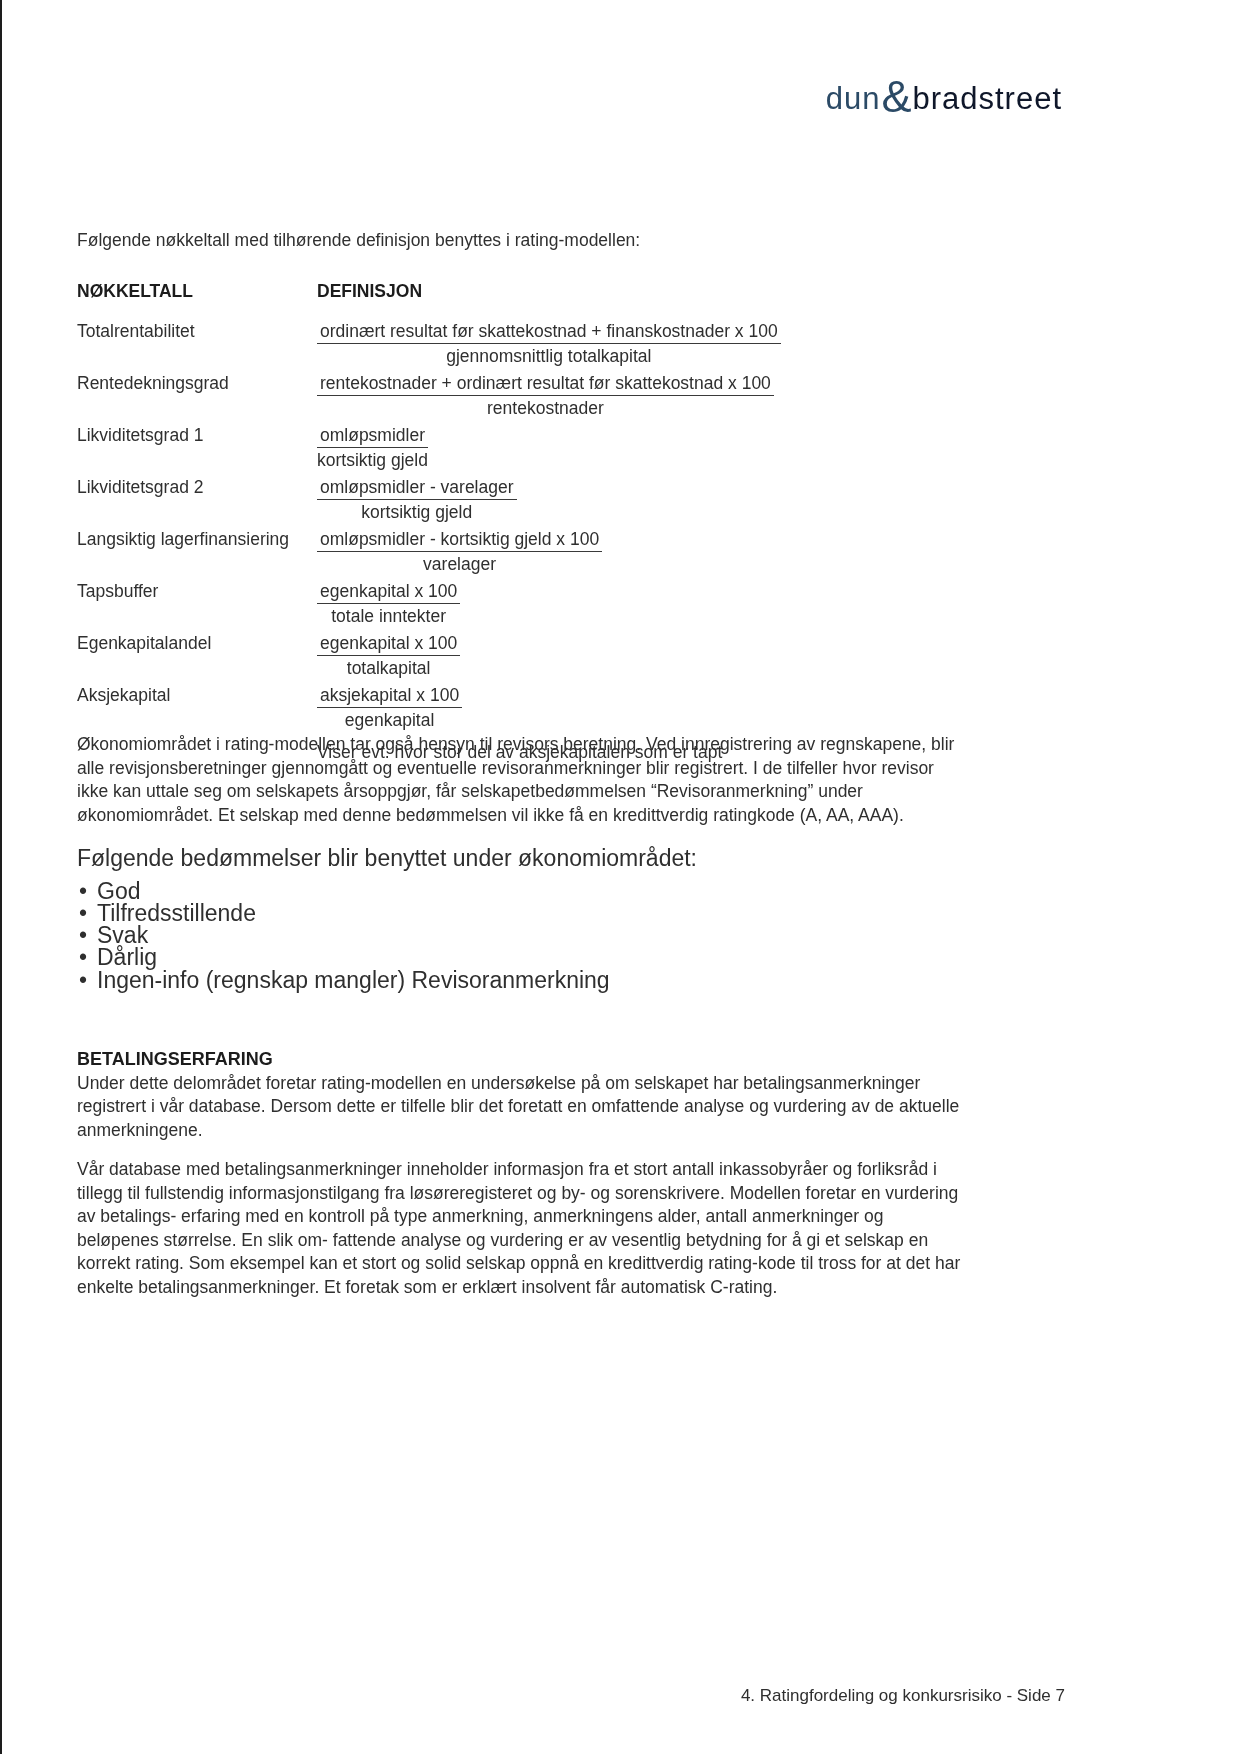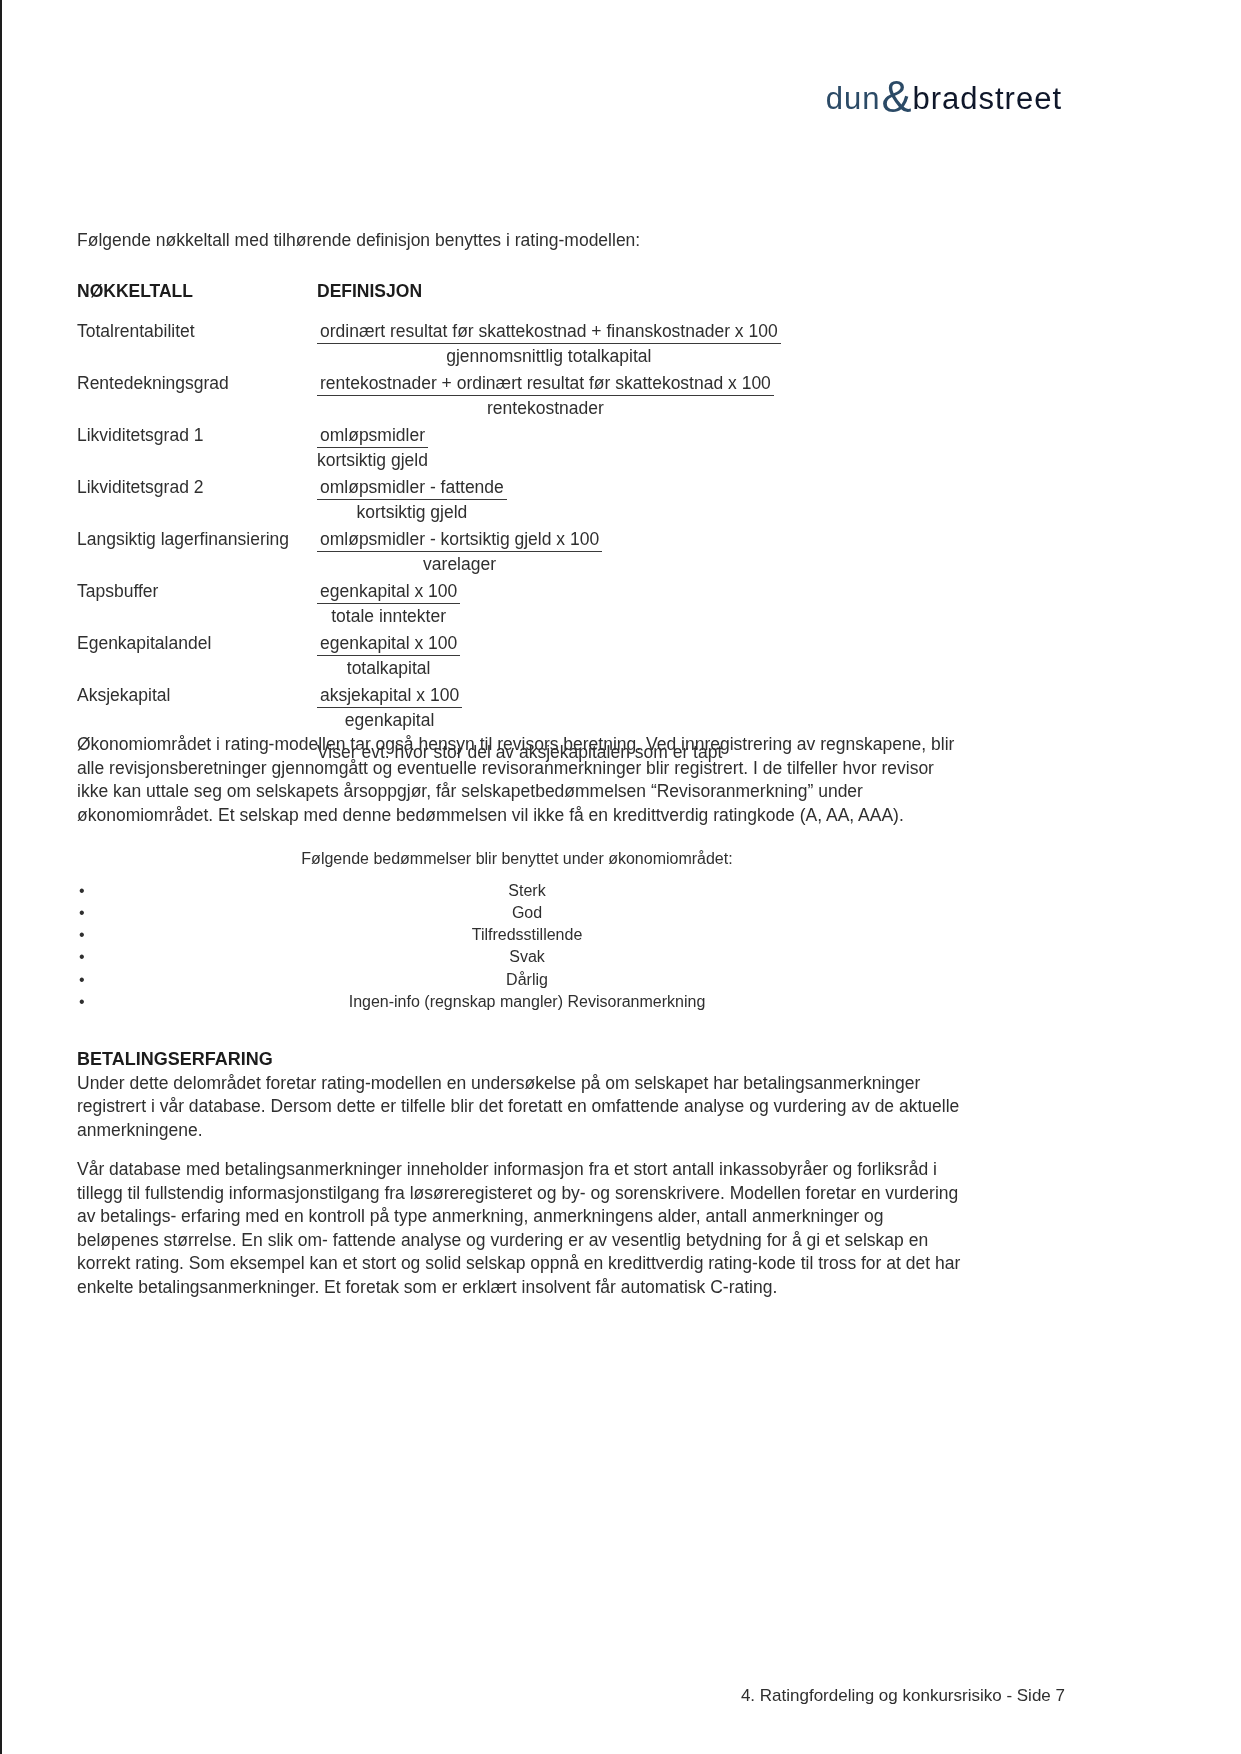--- a/index.html
+++ b/index.html
@@ -35,21 +35,21 @@
   .klabel{width:240px;flex-shrink:0;line-height:21.5px;}
   .kdef{line-height:21.5px;font-weight:bold;}
   .formula{display:inline-block;text-align:center;line-height:21.5px;}
   .num{border-bottom:1px solid #3a3a3a;padding:0 3px 1px 3px;}
   .den{padding-top:2px;}
   .tnote{margin-left:240px;margin-top:10px;line-height:21.5px;}
   
   .para{margin:0;font-size:17.5px;line-height:23.5px;}
   .econ{position:absolute;top:733px;left:77px;width:880px;}
   
-  .assess{position:absolute;top:847px;left:77px;width:880px;font-size:16px;text-align:center;}
+  .assess{position:absolute;top:847px;left:77px;width:880px;font-size:23px;}
   .assess-intro{margin:0 0 9px 0;line-height:23.5px;}
   .assess ul{margin:0;padding:0;list-style:none;}
   .assess li{line-height:22.3px;padding-left:20px;position:relative;}
   .assess li::before{content:"\2022";position:absolute;left:2px;}
   
   .payment{position:absolute;top:1048px;left:77px;width:884px;}
   .payment h2{
     margin:0;font-size:18px;font-weight:bold;color:#1c1c1c;line-height:23.5px;
   }
   .payment .p1{margin:0;}
@@ -100,21 +100,21 @@
       <div class="klabel">Likviditetsgrad 1</div>
       <div class="formula">
         <div class="num">omløpsmidler</div>
         <div class="den">kortsiktig gjeld</div>
       </div>
     </div>
 
     <div class="krow">
       <div class="klabel">Likviditetsgrad 2</div>
       <div class="formula">
-        <div class="num">omløpsmidler - fattende</div>
+        <div class="num">omløpsmidler - varelager</div>
         <div class="den">kortsiktig gjeld</div>
       </div>
     </div>
 
     <div class="krow">
       <div class="klabel">Langsiktig lagerfinansiering</div>
       <div class="formula">
         <div class="num">omløpsmidler - kortsiktig gjeld x 100</div>
         <div class="den">varelager</div>
       </div>
@@ -145,21 +145,20 @@
     </div>
 
     <div class="tnote">Viser evt. hvor stor del av aksjekapitalen som er tapt</div>
   </section>
 
   <p class="para econ">Økonomiområdet i rating-modellen tar også hensyn til revisors beretning. Ved innregistrering av regnskapene, blir alle revisjonsberetninger gjennomgått og eventuelle revisoranmerkninger blir registrert. I de tilfeller hvor revisor ikke kan uttale seg om selskapets årsoppgjør, får selskapetbedømmelsen “Revisoranmerkning” under økonomiområdet. Et selskap med denne bedømmelsen vil ikke få en kredittverdig ratingkode (A, AA, AAA).</p>
 
   <div class="assess">
     <p class="assess-intro">Følgende bedømmelser blir benyttet under økonomiområdet:</p>
     <ul>
-      <li>Sterk</li>
       <li>God</li>
       <li>Tilfredsstillende</li>
       <li>Svak</li>
       <li>Dårlig</li>
       <li>Ingen-info (regnskap mangler) Revisoranmerkning</li>
     </ul>
   </div>
 
   <section class="payment">
     <h2>BETALINGSERFARING</h2>

